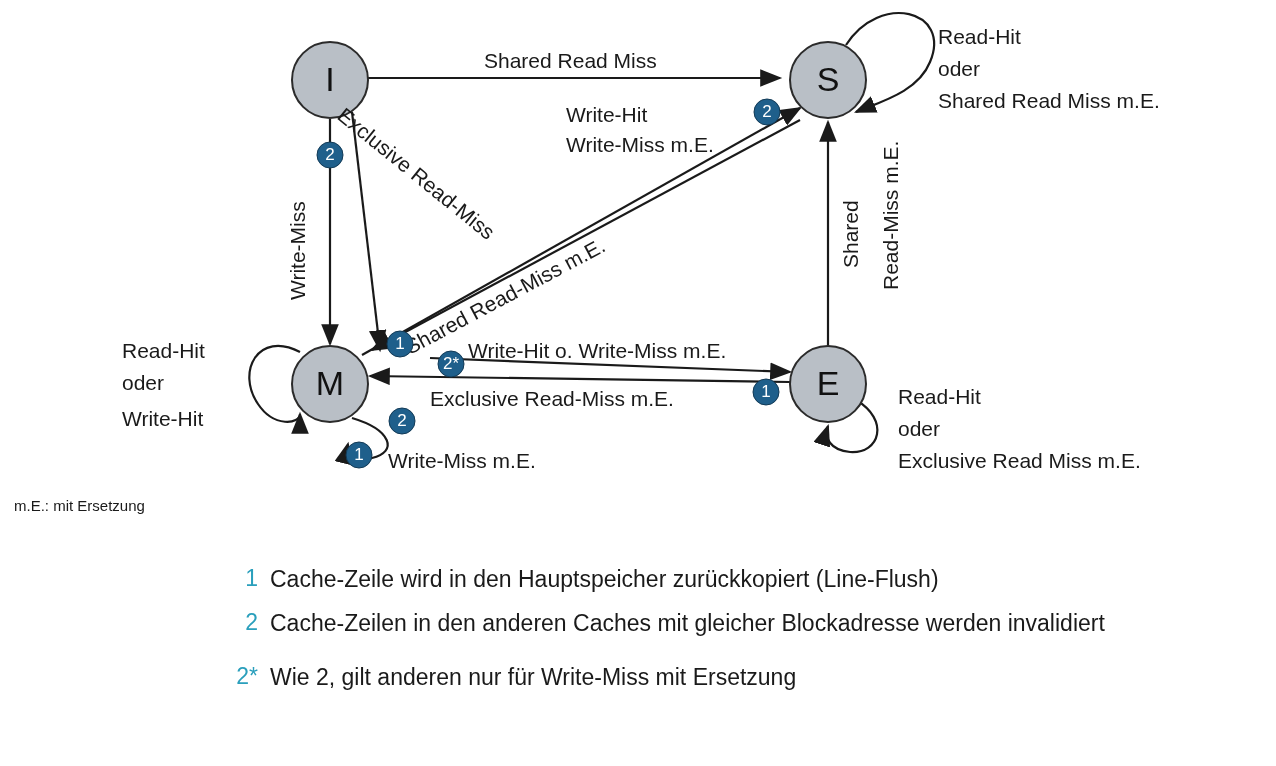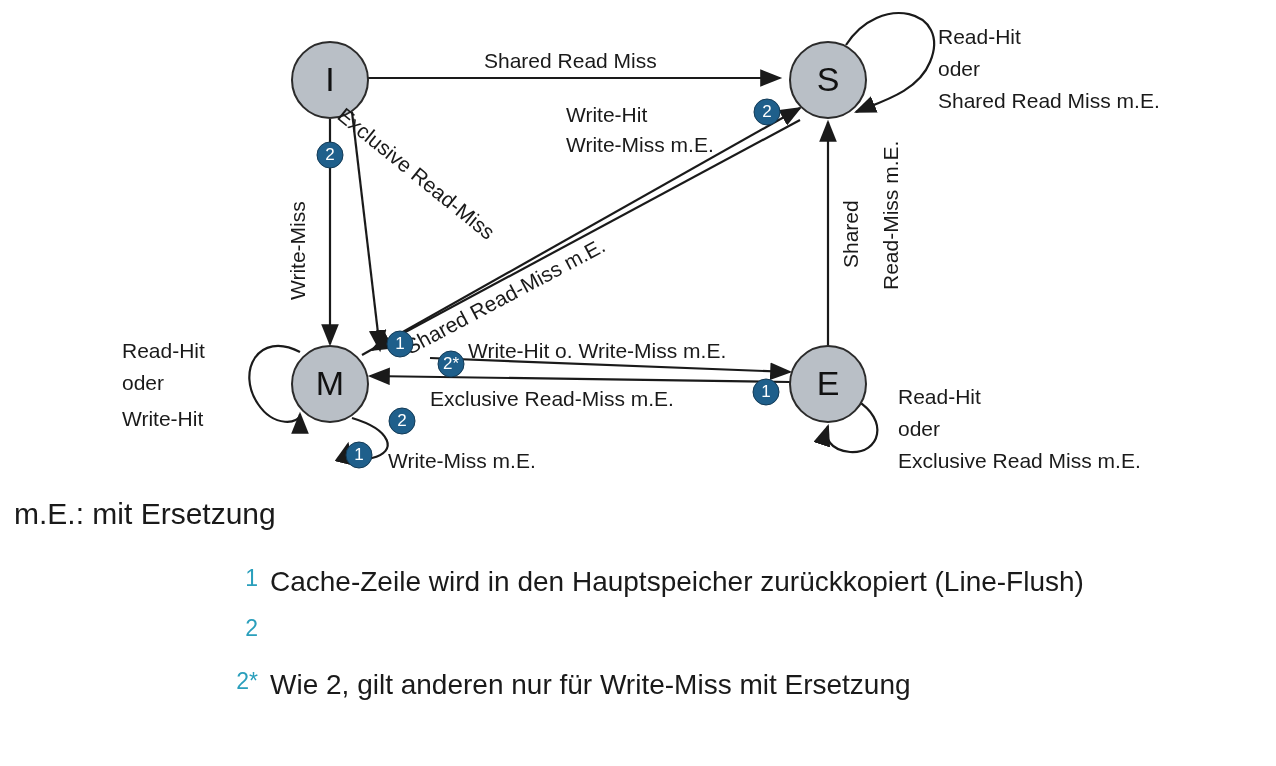--- a/index.html
+++ b/index.html
@@ -58,21 +58,21 @@
     font-family: "Liberation Sans", sans-serif;
     font-size: 17px;
     fill: #ffffff;
     text-anchor: middle;
     dominant-baseline: middle;
   }
   .legend-note {
     position: absolute;
     left: 14px;
     top: 497px;
-    font-size: 30px;
+    font-size: 15px;
     color: #1a1a1a;
   }
   .legend-list {
     position: absolute;
     left: 214px;
     top: 565px;
     width: 1040px;
   }
   .legend-row {
     display: flex;
@@ -81,21 +81,21 @@
   }
   .legend-num {
     width: 44px;
     flex: 0 0 44px;
     text-align: right;
     padding-right: 12px;
     font-size: 23px;
     color: #2a9fbc;
   }
   .legend-text {
-    font-size: 28px;
+    font-size: 23px;
     line-height: 1.22;
     color: #1a1a1a;
   }
   .legend-row.spaced {
     margin-top: 26px;
   }
 </style>
 </head>
 <body>
 
@@ -213,20 +213,21 @@
 
   <div class="legend-note">m.E.: mit Ersetzung</div>
 
   <div class="legend-list">
     <div class="legend-row">
       <div class="legend-num">1</div>
       <div class="legend-text">Cache-Zeile wird in den Hauptspeicher zurückkopiert (Line-Flush)</div>
     </div>
     <div class="legend-row">
       <div class="legend-num">2</div>
+      <div class="legend-text">Cache-Zeilen in den anderen Caches mit gleicher Blockadresse werden invalidiert</div>
     </div>
     <div class="legend-row spaced">
       <div class="legend-num">2*</div>
       <div class="legend-text">Wie 2, gilt anderen nur für Write-Miss mit Ersetzung</div>
     </div>
   </div>
 
 </div>
 
 </body></html>

